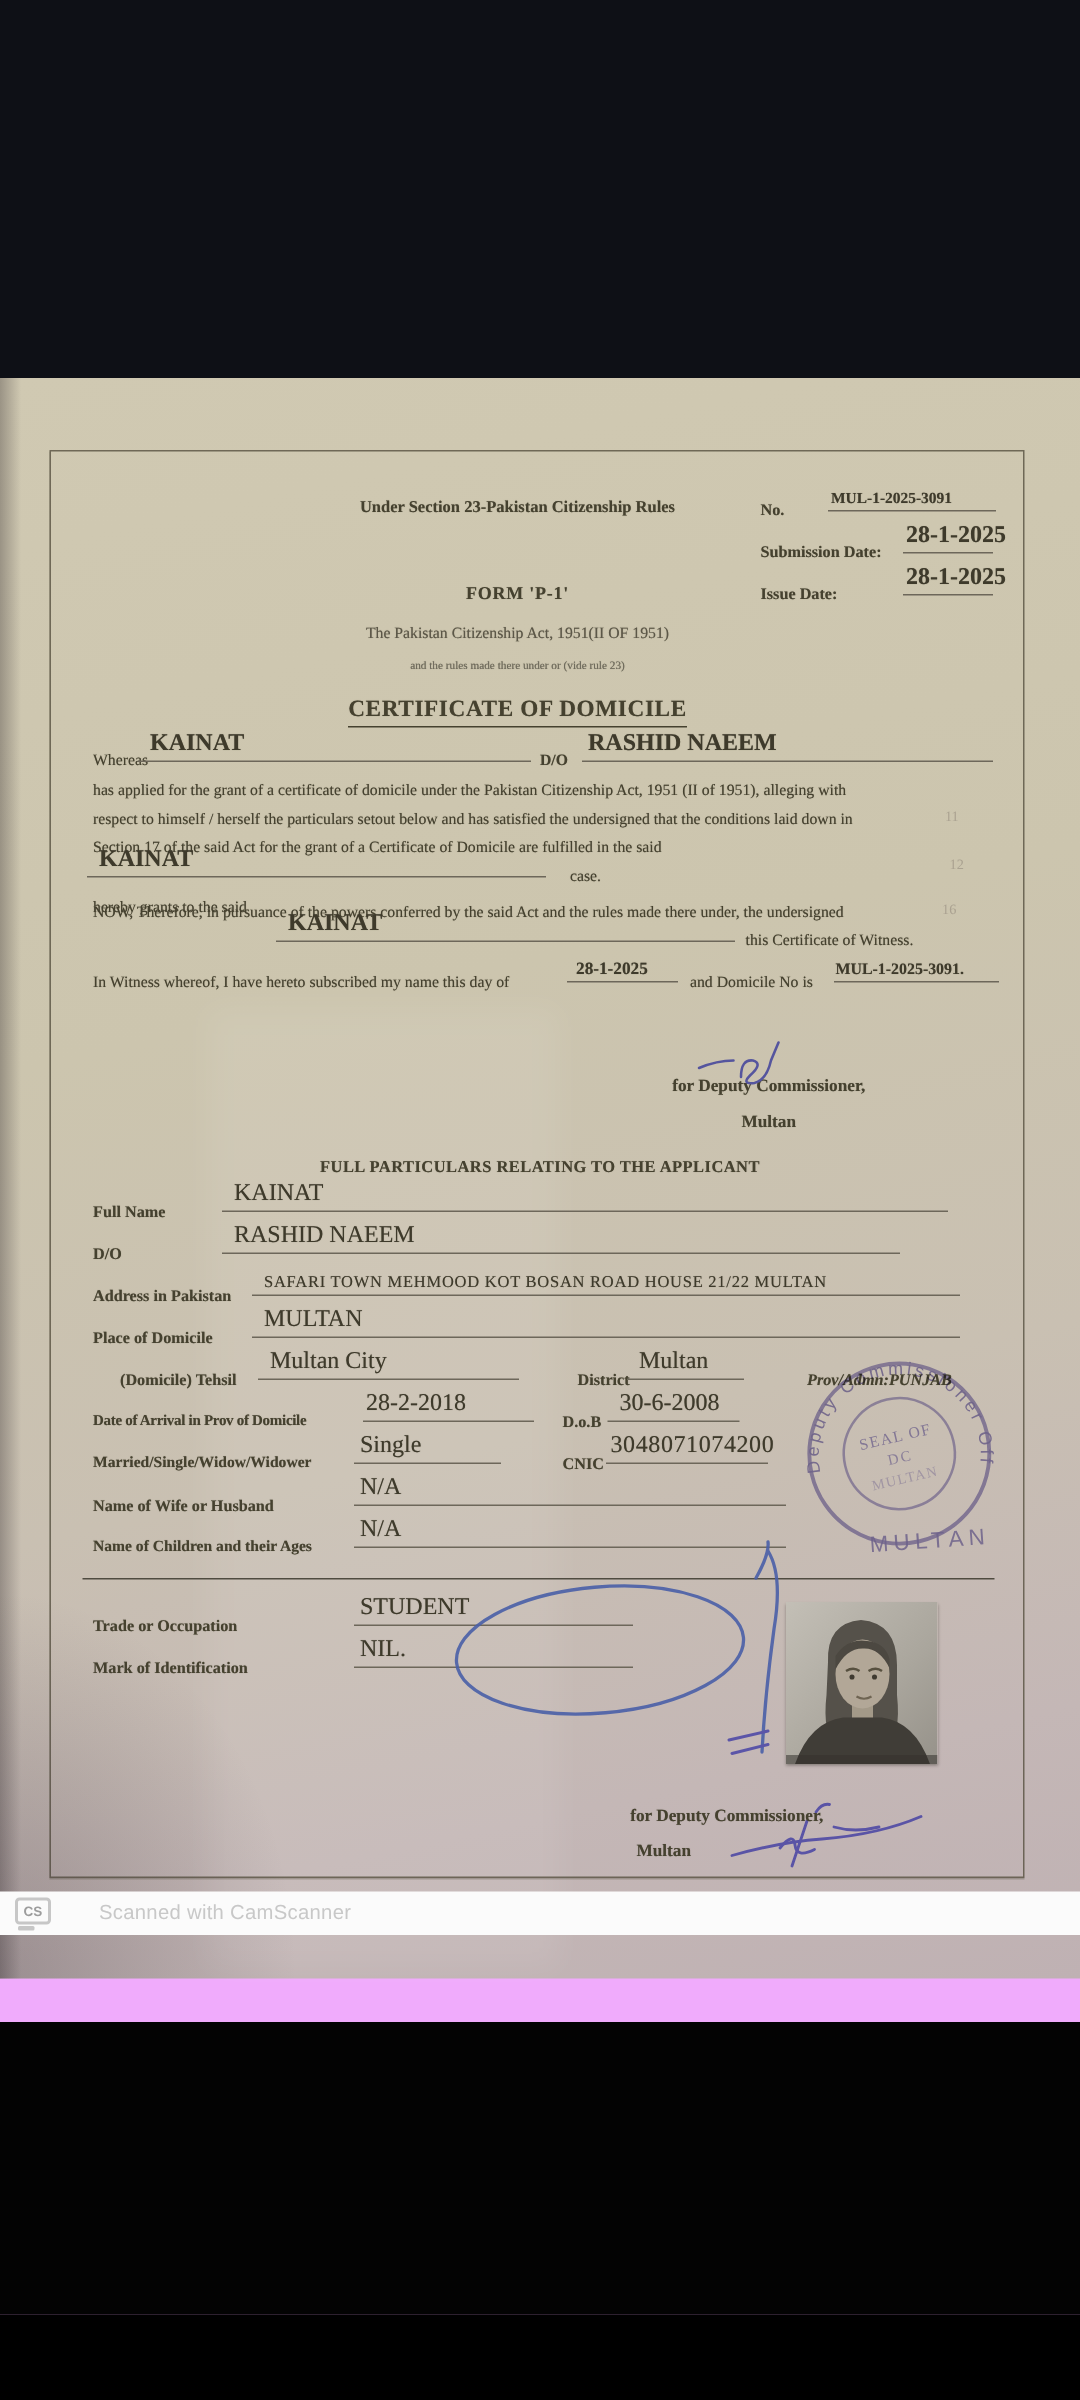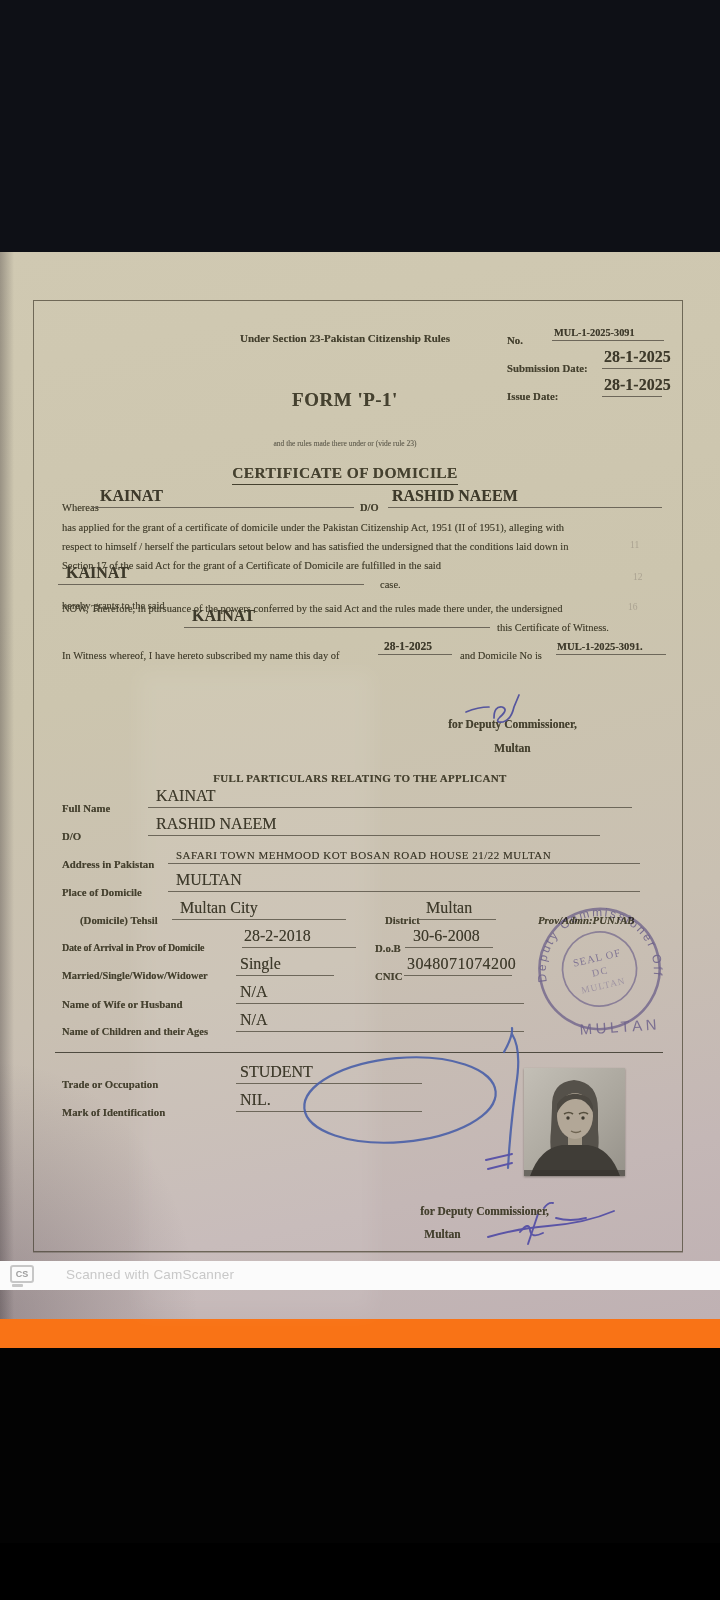--- a/index.html
+++ b/index.html
@@ -1,16 +1,16 @@
 <!DOCTYPE html>
 <html><head>
 <meta charset="utf-8">
 <style>
   html,body{margin:0;padding:0;background:#000;}
-  #screen{position:relative;width:720px;height:1543px;overflow:hidden;background:#f97316;font-family:"Liberation Serif",serif;}
+  #screen{position:relative;width:720px;height:1543px;overflow:hidden;background:#f0abfc;font-family:"Liberation Serif",serif;}
   .bar-top{position:absolute;left:0;top:0;width:720px;height:252px;background:#0e1016;}
   .bar-bottom{position:absolute;left:0;top:1348px;width:720px;height:252px;background:#030303;}
   .paper{position:absolute;left:0;top:252px;width:720px;height:1067px;
     background:linear-gradient(168deg,#d0c9b2 0%,#ccc5ae 38%,#c9c0b2 64%,#c4b7b6 85%,#bfb1b3 100%);}
   .paper .shade-left{position:absolute;left:0;top:0;width:14px;height:100%;
     background:linear-gradient(90deg,rgba(55,48,50,.35),rgba(55,48,50,0));}
   .paper .shade-corner{position:absolute;left:0;bottom:0;width:200px;height:260px;
     background:radial-gradient(ellipse at 0% 100%,rgba(60,50,58,.30),rgba(60,50,58,0) 70%);}
   .paper .light-band{position:absolute;left:138px;top:420px;width:235px;height:640px;
     background:rgba(255,255,255,.08);filter:blur(10px);}
@@ -43,21 +43,22 @@
 <body>
 
 <div id="screen">
   <div class="bar-top"></div>
 
   <div class="paper">
     <div class="light-band"></div>
     <div class="frame"></div>
 
     <div class="t b ctr" style="left:140px;top:80px;width:410px;font-size:11px;">Under Section 23-Pakistan Citizenship Rules</div>
-    <div class="t b ctr" style="left:140px;top:137px;width:410px;font-size:19px;letter-spacing:.5px;">FORM 'P-1'</div>
+    <div class="t b ctr" style="left:140px;top:137px;width:410px;font-size:12px;letter-spacing:.5px;">FORM 'P-1'</div>
+    <div class="t ctr" style="left:140px;top:165px;width:410px;font-size:10.5px;color:#5c5748;">The Pakistan Citizenship Act, 1951(II OF 1951)</div>
     <div class="t ctr" style="left:140px;top:188px;width:410px;font-size:7.5px;color:#6e6a5c;">and the rules made there under or (vide rule 23)</div>
 
     <div class="t b" style="left:507px;top:82px;">No.</div>
     <div class="ul" style="left:552px;top:71px;width:112px;">
       <span class="v b" style="left:2px;font-size:10.3px;">MUL-1-2025-3091</span>
     </div>
     <div class="t b" style="left:507px;top:110px;">Submission Date:</div>
     <div class="ul" style="left:602px;top:99px;width:60px;">
       <span class="v b" style="left:2px;">28-1-2025</span>
     </div>

